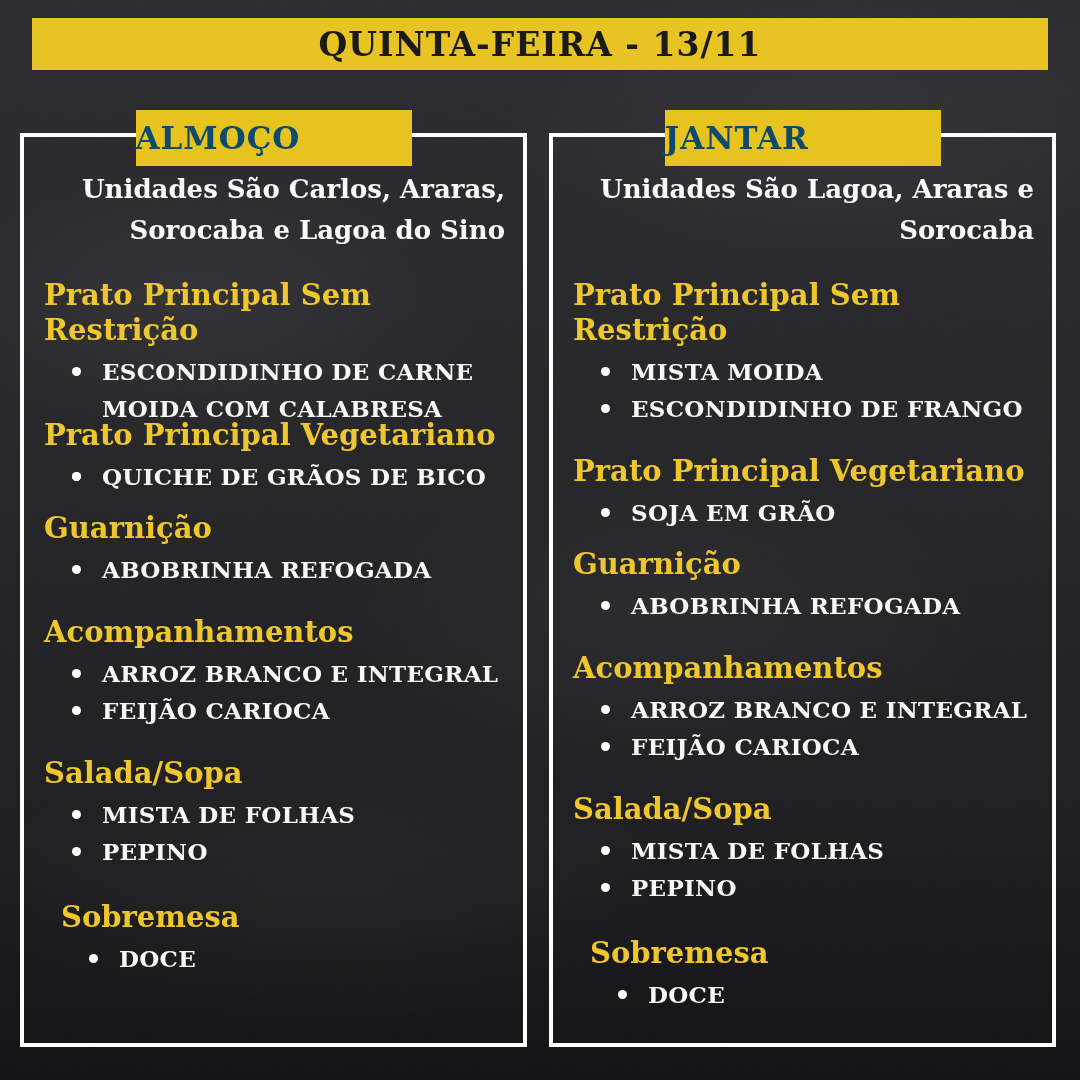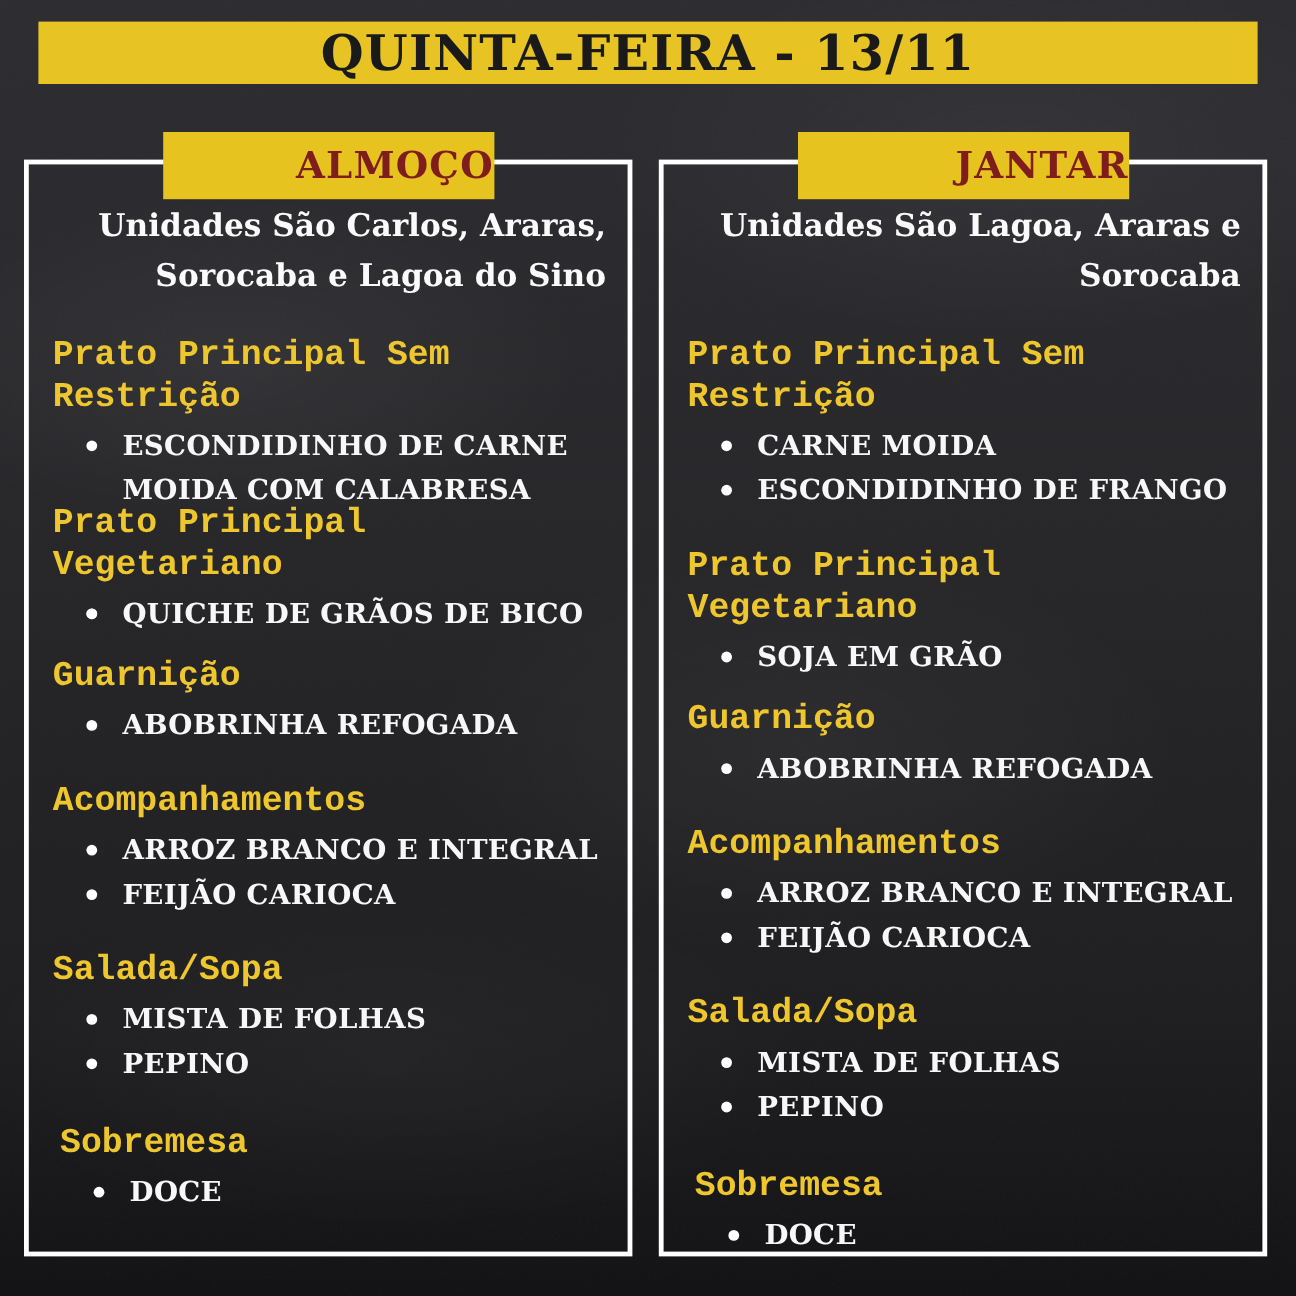--- a/index.html
+++ b/index.html
@@ -20,63 +20,62 @@
   }
   .noise{
     position:absolute;inset:0;width:100%;height:100%;
     opacity:.5;pointer-events:none;mix-blend-mode:screen;
   }
   
   .banner{
     position:absolute;left:32px;top:18px;width:1016px;height:52px;
     background:#e7c320;color:#161616;
     display:flex;align-items:center;justify-content:center;
-    font-weight:bold;font-size:41px;letter-spacing:1px;
+    font-weight:bold;font-size:33px;letter-spacing:1px;
   }
   
   .panel{
     position:absolute;top:133px;height:906px;width:499px;
     border:4px solid #ffffff;
     color:#fff;
   }
   .panel.left{left:20px;}
   .panel.right{left:549px;}
   .tab{
     position:absolute;top:-27px;left:50%;transform:translateX(-50%);
-    width:276px;height:56px;background:#e7c320;color:#7f1d1d;
-    display:flex;align-items:center;justify-content:flex-end;
+    width:276px;height:56px;background:#e7c320;color:#0c4a6e;
+    display:flex;align-items:center;justify-content:flex-start;
     font-weight:bold;font-size:31px;letter-spacing:1px;
     z-index:2;
   }
   .units{
     margin:32px 18px 0;
     text-align:right;color:#fafafa;
     font-weight:bold;font-size:26px;line-height:41px;
   }
   .section{margin:27px 0 0;padding:0 20px;}
   .section .sec-title{
     margin:0;color:#eec username52a;
     font-weight:bold;font-size:29px;line-height:35px;
     color:#eec52a;
-    font-family:Liberation Mono, monospace;
   }
   .section ul{list-style:none;margin:5px 0 0;padding:0;}
   .section li{
     position:relative;padding-left:36px;margin-left:22px;
     color:#f7f7f7;font-weight:bold;font-size:23px;line-height:37px;
     letter-spacing:.3px;
   }
   .bullet{
     position:absolute;left:6px;top:14px;
     width:9px;height:9px;border-radius:50%;background:#ffffff;
   }
   
   .panel.left .sec-vegetariano{margin-top:-9px;}
   .sec-guarnicao{margin-top:16px;}
-  .sec-sobremesa{padding-left:26px;margin-top:30px;}
+  .sec-sobremesa{padding-left:37px;margin-top:30px;}
 </style>
 </head>
 <body>
 
 <div class="board">
 
   <header class="banner">
     <span>QUINTA-FEIRA - 13/11</span>
   </header>
 
@@ -136,21 +135,21 @@
   <section class="panel right">
     <div class="tab">
       <span>JANTAR</span>
     </div>
 
     <div class="units">Unidades São Lagoa, Araras e Sorocaba</div>
 
     <div class="section sec-principal">
       <h3 class="sec-title">Prato Principal Sem Restrição</h3>
       <ul>
-        <li><span class="bullet"></span><span>CARNE MOIDA</span></li>
+        <li><span class="bullet"></span><span>MISTA MOIDA</span></li>
         <li><span class="bullet"></span><span>ESCONDIDINHO DE FRANGO</span></li>
       </ul>
     </div>
 
     <div class="section sec-vegetariano">
       <h3 class="sec-title">Prato Principal Vegetariano</h3>
       <ul>
         <li><span class="bullet"></span><span>SOJA EM GRÃO</span></li>
       </ul>
     </div>

